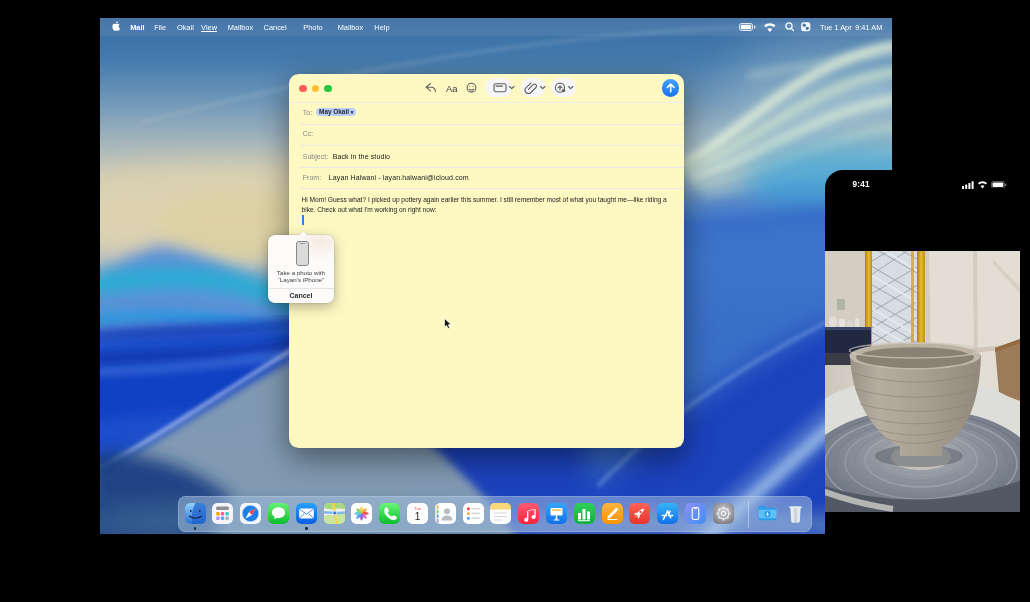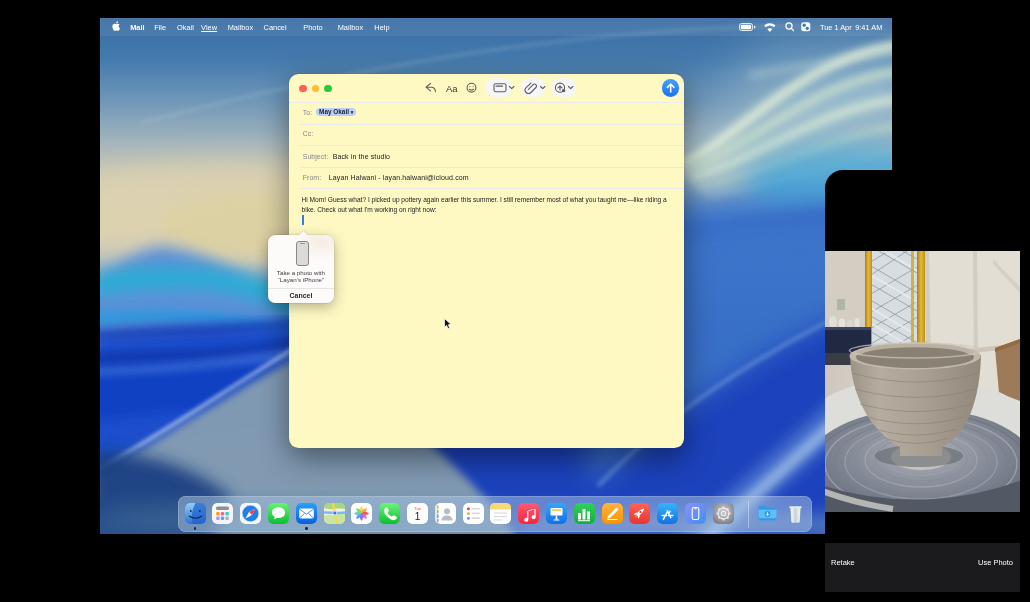--- a/index.html
+++ b/index.html
@@ -582,20 +582,39 @@
       <div style="position:absolute;left:32.4px;top:8.3px;width:4.8px;height:1.3px;border-radius:1px;background:#9a9a9e;"></div>
       <div style="position:absolute;left:0;top:34.4px;width:100%;text-align:center;font-size:6.2px;line-height:7.1px;color:#404045;">Take a photo with<br>“Layan’s iPhone”</div>
       <div style="position:absolute;left:0;top:53.1px;width:100%;height:1px;background:#e4e4e4;"></div>
       <div style="position:absolute;left:0;top:57.2px;width:100%;text-align:center;font-size:7px;font-weight:bold;color:#2a2a2e;">Cancel</div>
     </div>
     <div id="cursor"><svg width="9" height="13" viewBox="0 0 9 13">
           <path d="M0.5 0.5 L0.5 9.2 L2.6 7.3 L3.9 10.6 L5.6 9.9 L4.3 6.7 L7.1 6.5 Z" fill="#111" stroke="#fff" stroke-width="0.7"></path>
         </svg></div>
   </div>
   <div id="phone">
+    <div id="pstatus">
+      <span style="position:absolute;left:28px;top:9.5px;font-size:8.2px;font-weight:bold;letter-spacing:.2px;">9:41</span>
+      <svg style="position:absolute;left:137.5px;top:10.5px" width="12" height="8" viewBox="0 0 12 8">
+          <g fill="#fff">
+            <rect x="0" y="5" width="2" height="3" rx=".6"></rect>
+            <rect x="3.2" y="3.6" width="2" height="4.4" rx=".6"></rect>
+            <rect x="6.4" y="1.9" width="2" height="6.1" rx=".6"></rect>
+            <rect x="9.6" y="0.2" width="2" height="7.8" rx=".6"></rect>
+          </g>
+        </svg>
+      <svg style="position:absolute;left:152.5px;top:10.6px" width="11" height="8" viewBox="0 0 13 9">
+          <path d="M6.5 8.6 L8.9 5.7 A4.4 4.4 0 0 0 4.1 5.7 Z M2.6 4 A6.3 6.3 0 0 1 10.4 4 L11.9 2.2 A8.6 8.6 0 0 0 1.1 2.2 Z" fill="#fff"></path>
+        </svg>
+      <svg style="position:absolute;left:166.5px;top:10.8px" width="16" height="7.6" viewBox="0 0 16 7.6">
+          <rect x="0.4" y="0.4" width="13" height="6.8" rx="2" fill="none" stroke="#fff" stroke-opacity=".5" stroke-width=".8"></rect>
+          <rect x="1.5" y="1.5" width="10.8" height="4.6" rx="1.1" fill="#fff"></rect>
+          <path d="M14.2 2.4 v2.8 a1.4 1.4 0 0 0 0 -2.8z" fill="#fff" fill-opacity=".5"></path>
+        </svg>
+    </div>
     <svg id="photo" viewBox="0 0 195 261">
       <defs>
         <linearGradient id="pbg" x1="0" y1="0" x2="1" y2="0">
             <stop offset="0" stop-color="#d7d0c6"></stop>
             <stop offset=".45" stop-color="#ece7dd"></stop>
             <stop offset="1" stop-color="#f3efe6"></stop>
           </linearGradient>
         <radialGradient id="wheelg" cx=".5" cy=".38" r=".68">
             <stop offset="0" stop-color="#b9bdc2"></stop>
             <stop offset=".4" stop-color="#8f96a3"></stop>
@@ -688,18 +707,14 @@
         <path d="M42 166 C 75 175 107 175 139 166"></path>
         <path d="M50 178 C 78 186 104 186 131 178"></path>
         <path d="M59 187 C 80 194 102 194 122 187"></path>
       </g>
       <ellipse cx="90" cy="105" rx="65.5" ry="13.5" fill="#c9c2b4"></ellipse>
       <ellipse cx="90" cy="106" rx="59" ry="11" fill="#8f8779"></ellipse>
       <path d="M 33.5 104 A 56.5 9.5 0 0 1 146.5 104" stroke="#c2baa9" stroke-width="3.6" fill="none"></path>
       <ellipse cx="90" cy="99.5" rx="65.5" ry="7.5" fill="none" stroke="#d8d2c5" stroke-width="1.6" opacity=".7"></ellipse>
       <rect width="195" height="261" fill="#241c12" opacity="0.05"></rect>
     </svg>
-    <div id="pbar">
-      <span style="position:absolute;left:6.5px;top:15px;">Retake</span>
-      <span style="position:absolute;right:6.5px;top:15px;">Use Photo</span>
-    </div>
   </div>
 </div>
 
 </body></html>

